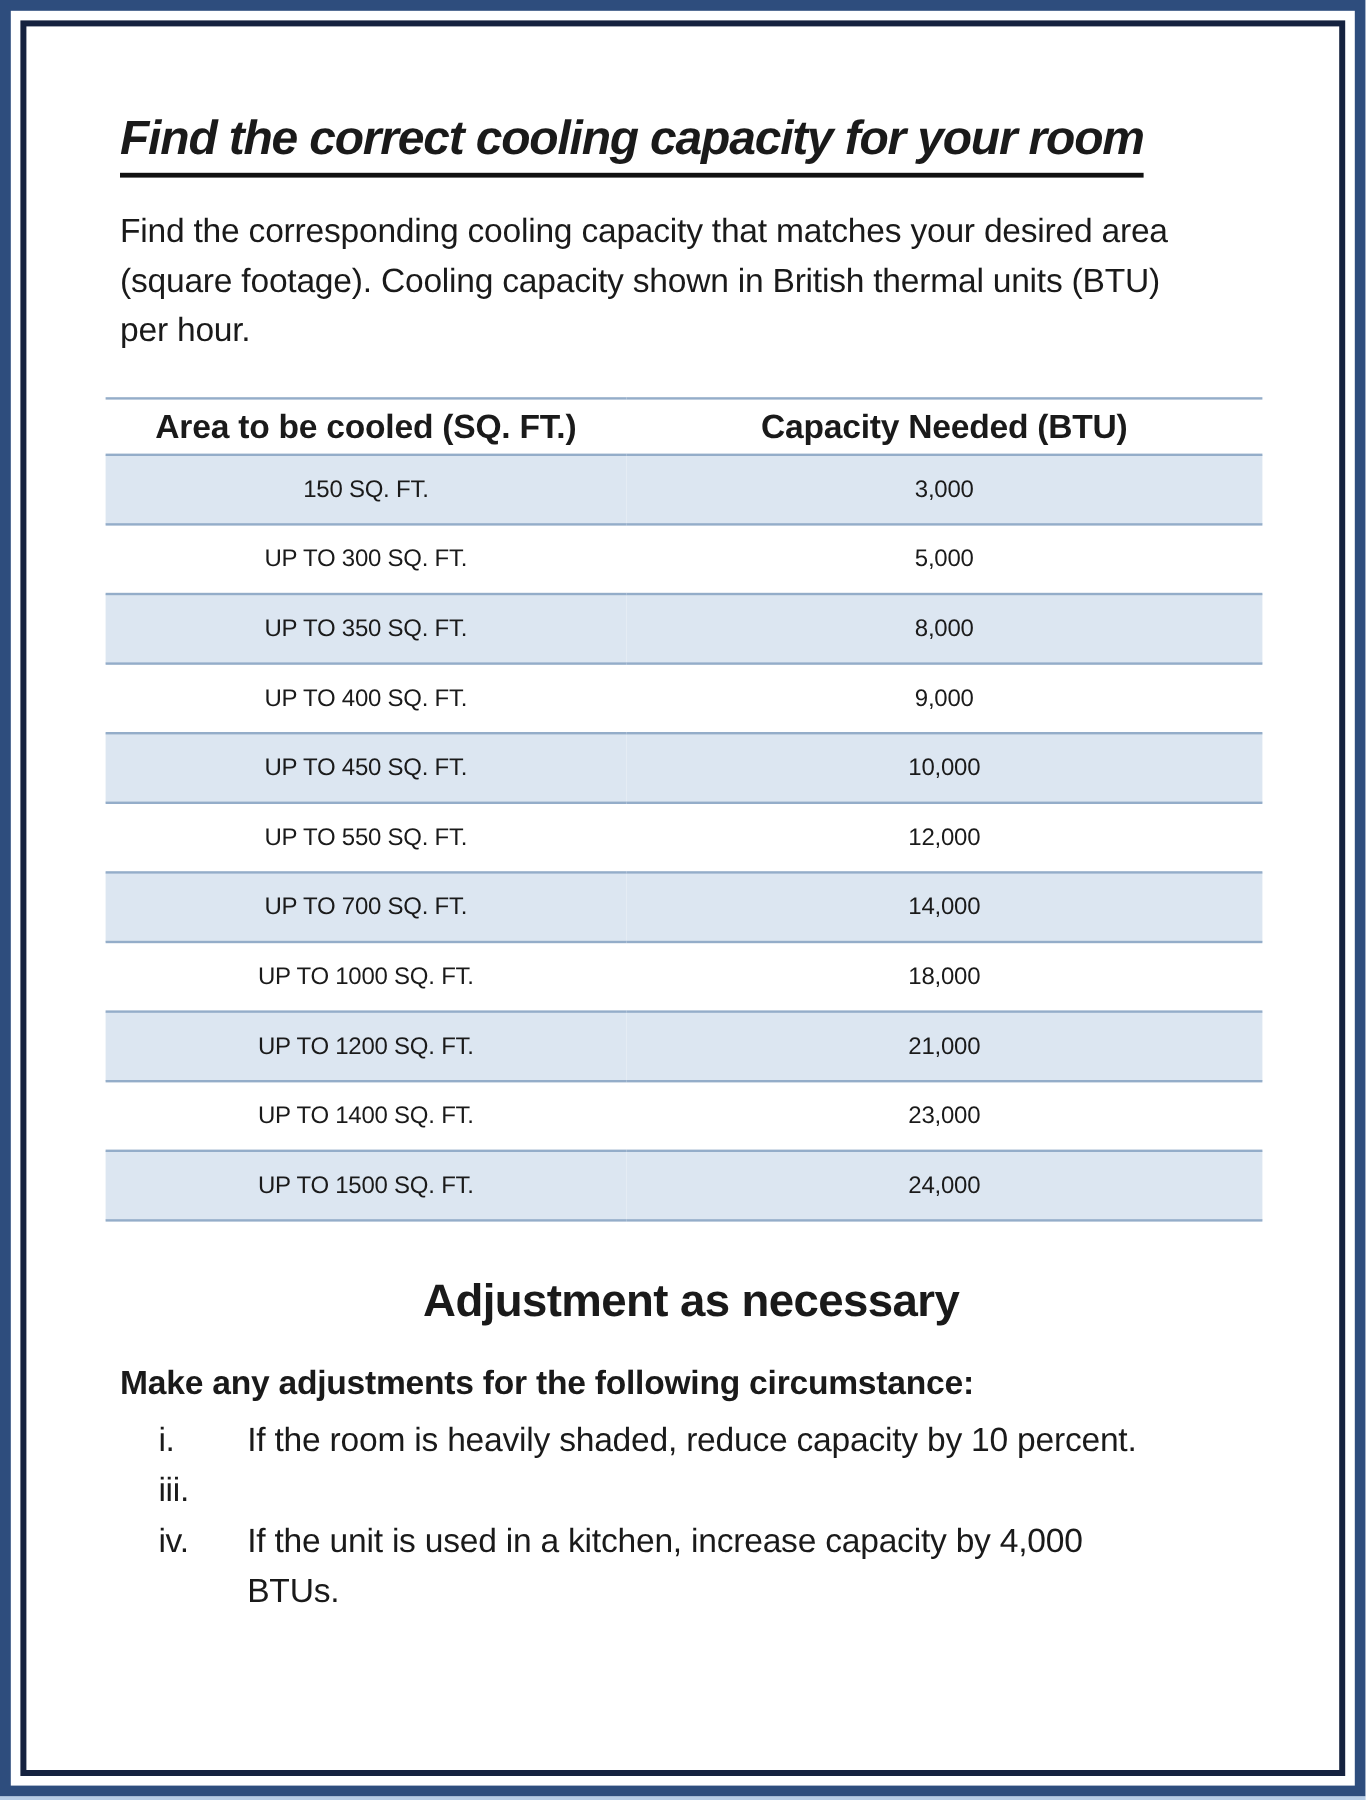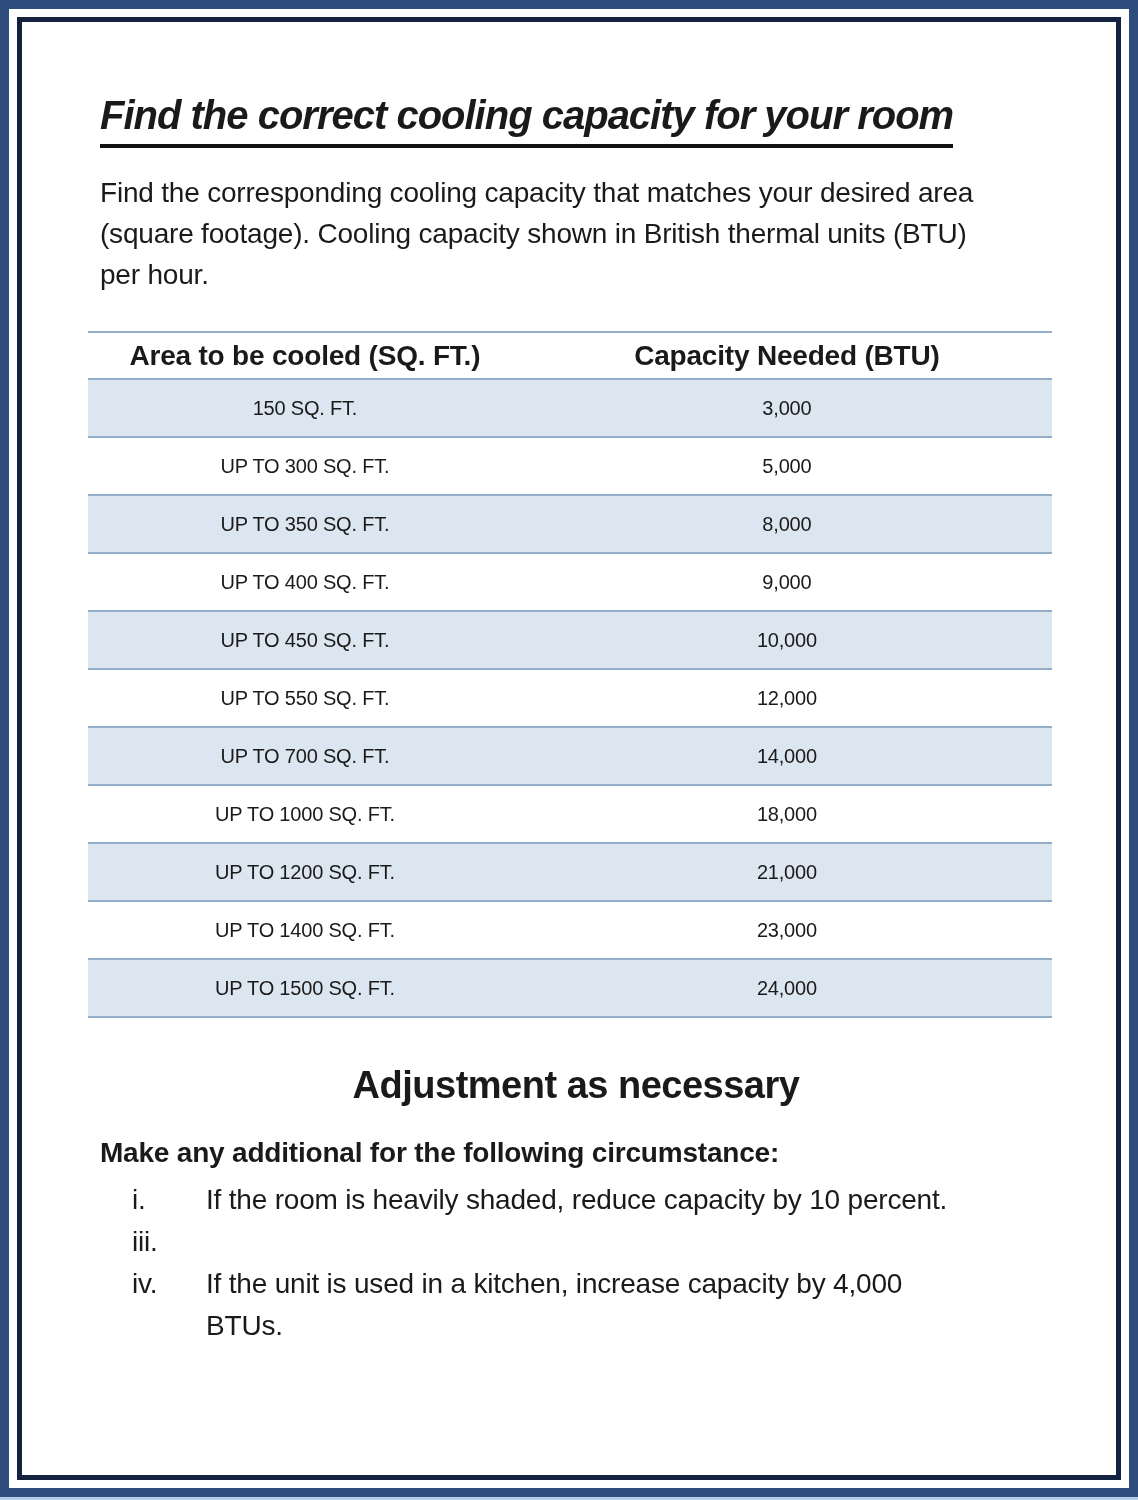--- a/index.html
+++ b/index.html
@@ -189,21 +189,21 @@
 
   <tr>
     <td>UP TO 1500 SQ. FT.</td>
     <td>24,000</td>
   </tr>
 </tbody>
     </table>
 
     <h2 class="adj-heading">Adjustment as necessary</h2>
 
-    <p class="lead">Make any additional for the following circumstance:</p>
+    <p class="lead">Make any adjustments for the following circumstance:</p>
 
     <ol class="adj-list" id="adjustments-list">
   <li class="adj-item">
     <span class="marker">i.</span>
     <span class="item-text">If the room is heavily shaded, reduce capacity by 10 percent.</span>
   </li>
 
 
   <li class="adj-item">
     <span class="marker">iii.</span>

